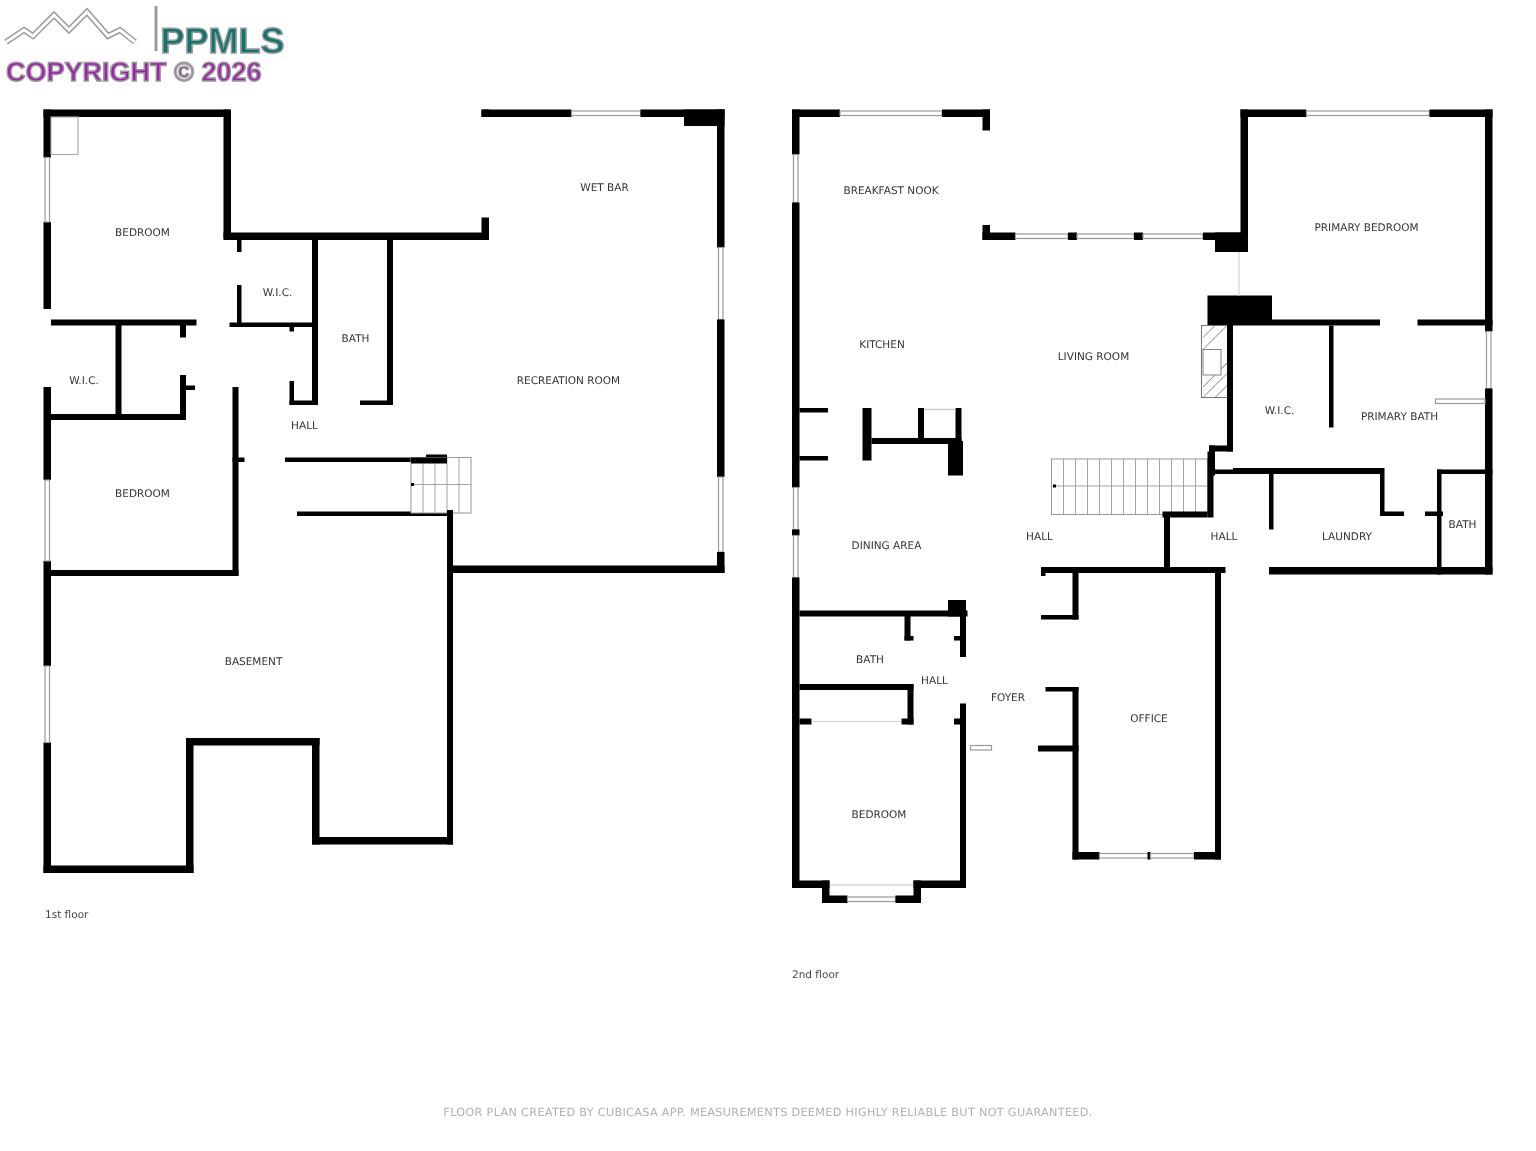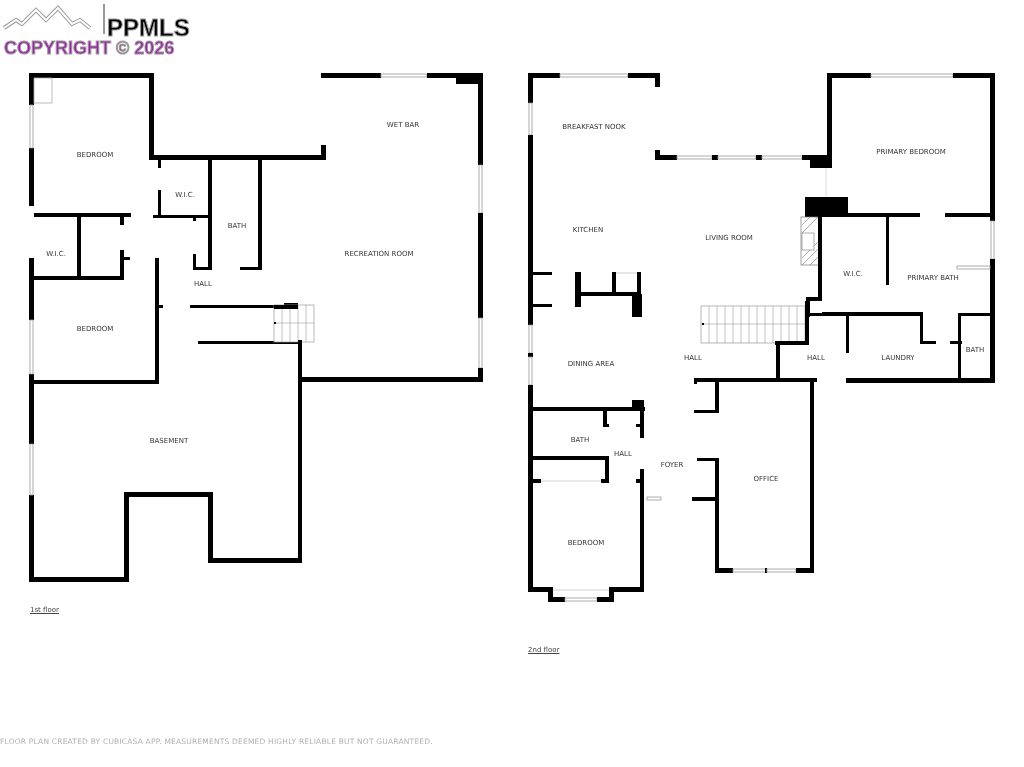--- a/index.html
+++ b/index.html
@@ -1,25 +1,25 @@
 <!DOCTYPE html>
 <html><head>
 <meta charset="utf-8">
 <style>
   html, body { margin:0; padding:0; background:#ffffff; }
   body { width:1024px; height:767px; position:relative; overflow:hidden; font-family:"Liberation Sans", sans-serif; }
   .logo { position:absolute; left:2px; top:2px; width:205px; height:58px; }
-  .logo-brand { position:absolute; left:105px; top:12px; font-size:24px; font-weight:bold; color:#000000; letter-spacing:0px;
+  .logo-brand { position:absolute; left:105px; top:12px; font-size:24px; font-weight:bold; color:#0f766e; letter-spacing:0px;
     -webkit-text-stroke:1px #9a9a9a; font-family:"Liberation Sans", sans-serif; }
   .logo-copy { position:absolute; left:2px; top:36px; font-size:18px; font-weight:bold; color:#a21caf;
     -webkit-text-stroke:1px #9a9a9a; font-family:"Liberation Sans", sans-serif; white-space:nowrap; }
   svg.plan { position:absolute; left:0; top:0; }
   .room-label { font-family:"DejaVu Sans", sans-serif; font-size:7px; fill:#333; text-anchor:middle; }
-  .floor-label { position:absolute; font-family:"DejaVu Sans", sans-serif; font-size:7px; color:#444;text-decoration:underline; }
-  .footer { position:absolute; left:0; width:1024px; top:737px; text-align:left; font-family:"DejaVu Sans", sans-serif; font-size:7.5px; color:#b0b0b0; letter-spacing:0.2px; }
+  .floor-label { position:absolute; font-family:"DejaVu Sans", sans-serif; font-size:7px; color:#444; }
+  .footer { position:absolute; left:0; width:1024px; top:737px; text-align:center; font-family:"DejaVu Sans", sans-serif; font-size:7.5px; color:#b0b0b0; letter-spacing:0.2px; }
   .w { fill:#000; }
   .win { fill:#fff; stroke:#9a9a9a; stroke-width:0.8; }
   .stair { fill:#fff; stroke:#9a9a9a; stroke-width:0.7; }
 </style>
 </head>
 <body>
 
 <div class="logo">
   <svg width="100" height="36" viewBox="0 0 100 36" style="position:absolute;left:0;top:0;">
     <polyline points="2,26 14,18 20,22 34,8 44,18 56,6 70,22 78,18 88,26" fill="none" stroke="#9a9a9a" stroke-width="4"></polyline>

